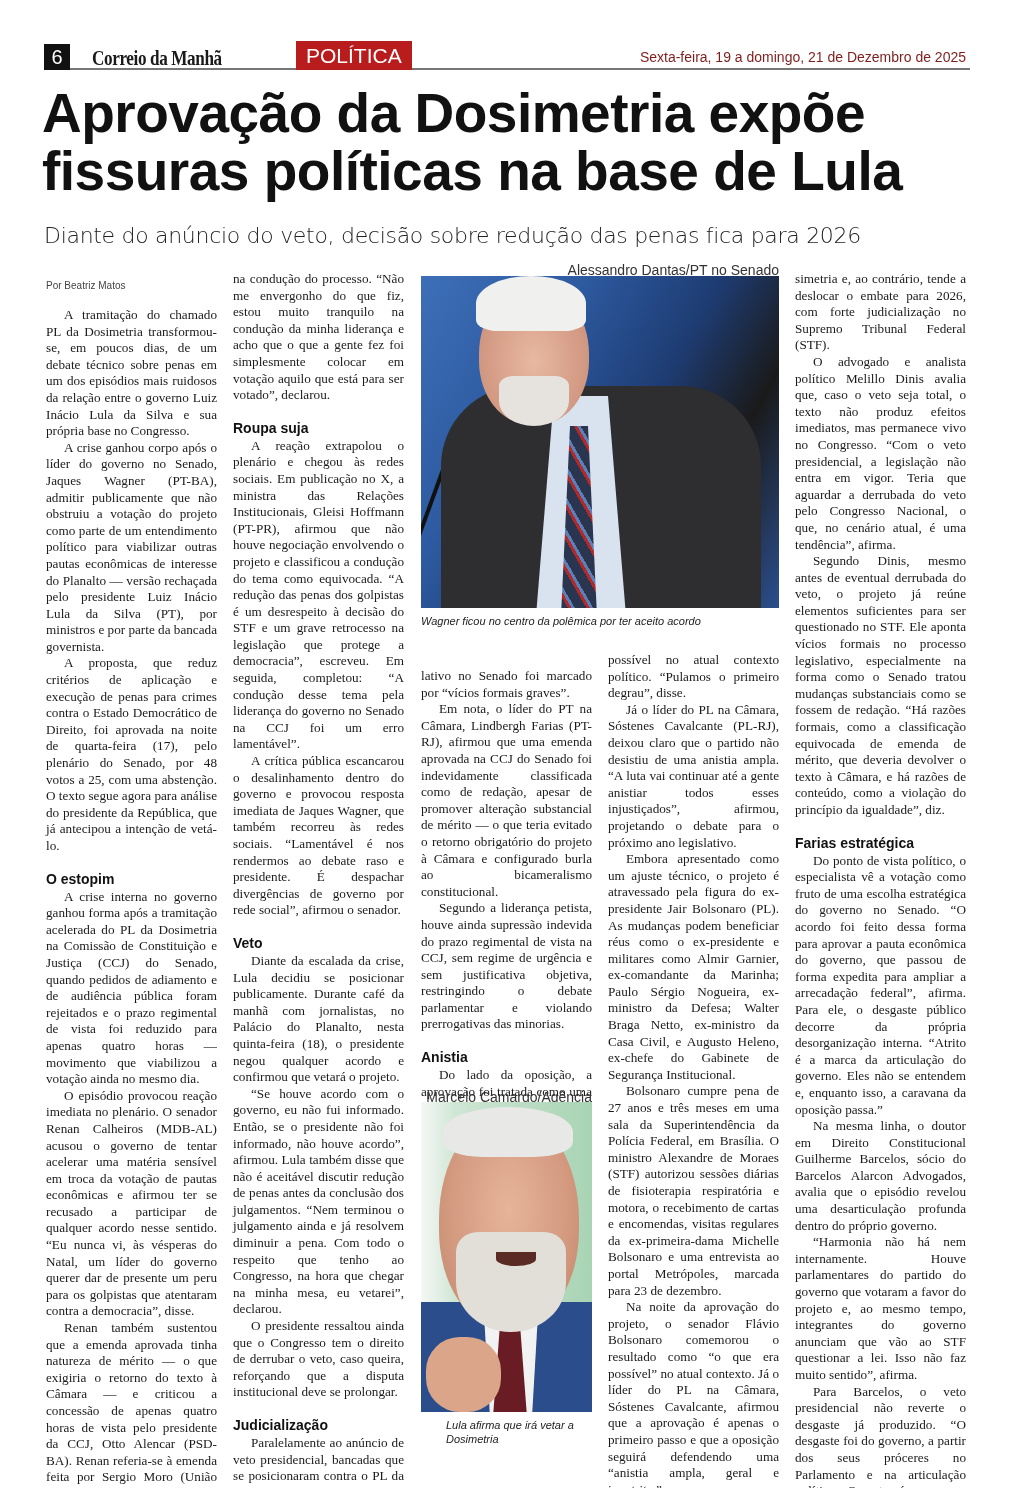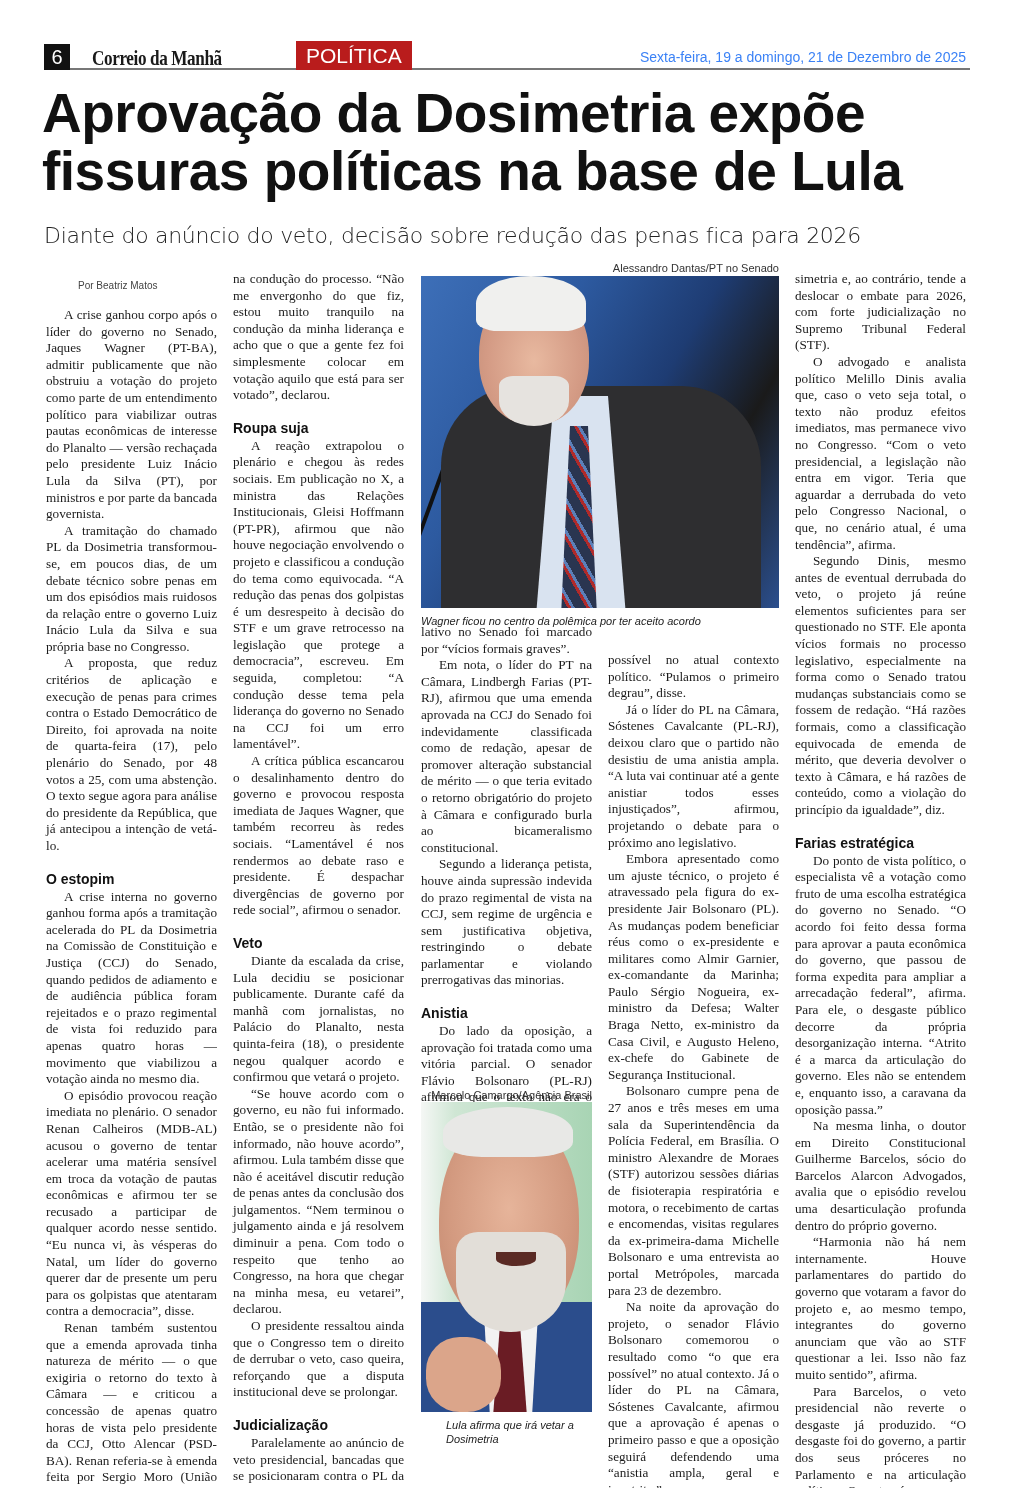--- a/index.html
+++ b/index.html
@@ -3,37 +3,37 @@
 <meta charset="utf-8">
 <style>
   * { box-sizing: border-box; margin: 0; padding: 0; }
   html, body { width: 1010px; height: 1488px; background: #fff; overflow: hidden; }
   body { position: relative; font-family: "Liberation Serif", serif; color: #1a1a1a; }
 
   .header { position: absolute; left: 44px; top: 44px; width: 926px; height: 26px; border-bottom: 2px solid #777; }
   .page-num { position: absolute; left: 0; top: 0; width: 26px; height: 26px; background: #111; color: #fff; font-family: "Liberation Sans", sans-serif; font-size: 20px; text-align: center; line-height: 26px; }
   .masthead { position: absolute; left: 48px; top: 1px; font-family: "Liberation Serif", serif; font-weight: bold; font-size: 22px; transform: scaleX(0.78); transform-origin: left; letter-spacing: -0.5px; white-space: nowrap; }
   .section { position: absolute; left: 252px; top: -3px; background: #b91c1c; color: #fff; font-family: "Liberation Sans", sans-serif; font-size: 21px; padding: 0 10px; height: 29px; line-height: 29px; }
-  .dateline { position: absolute; right: 4px; top: 5px; font-family: "Liberation Sans", sans-serif; font-size: 14px; color: #3b82f6; }
+  .dateline { position: absolute; right: 4px; top: 5px; font-family: "Liberation Sans", sans-serif; font-size: 14px; color: #7f1d1d; }
 
   .headline { position: absolute; left: 42px; top: 84px; width: 940px; font-family: "Liberation Sans", sans-serif; font-size: 55px; line-height: 58px; color: #111; letter-spacing: -0.5px; }
   .subhead { position: absolute; left: 44px; top: 223px; font-family: "DejaVu Sans", sans-serif; font-size: 22px; font-weight: 300; color: #222; letter-spacing: -0.3px; }
 
-  .byline { position: absolute; left: 46px; top: 280px; font-family: "Liberation Sans", sans-serif; font-size: 10px; color: #444; margin-left: 32px; }
+  .byline { position: absolute; left: 46px; top: 280px; font-family: "Liberation Sans", sans-serif; font-size: 10px; color: #444; }
 
   .col { position: absolute; font-size: 13.2px; line-height: 16.6px; text-align: justify; hyphens: auto; }
   .col p { text-indent: 18px; }
   .col h3 { font-family: "Liberation Sans", sans-serif; font-weight: bold; font-size: 14px; line-height: 16px; margin: 16px 0 2px 0; color: #111; }
   .col1 { left: 46px; top: 307px; width: 171px; }
   .col2 { left: 233px; top: 271px; width: 171px; }
-  .col3 { left: 421px; top: 624px; width: 171px; }
+  .col3 { left: 421px; top: 668px; width: 171px; }
   .col4 { left: 608px; top: 652px; width: 171px; }
   .col5 { left: 795px; top: 271px; width: 171px; }
 
-  .credit { position: absolute; font-family: "Liberation Sans", sans-serif; font-size: 11px; color: #333; text-align: right; }
+  .credit { position: absolute; font-family: "Liberation Sans", sans-serif; font-size: 14px; color: #333; text-align: right; }
   .credit1 { left: 421px; top: 262px; width: 358px; }
   .credit2 { left: 421px; top: 1089px; width: 171px; }
 
   .photo1 { position: absolute; left: 421px; top: 276px; width: 358px; height: 332px; overflow: hidden;
     background: linear-gradient(120deg, #3d6fb8 0%, #2d5aa0 30%, #1e3c73 55%, #1a1a1a 75%, #2b4f8e 100%); }
   .photo1 .suit { position: absolute; left: 20px; top: 110px; width: 320px; height: 240px; background: #2e2e30; border-radius: 80px 80px 0 0; }
   .photo1 .shirt { position: absolute; left: 115px; top: 120px; width: 90px; height: 220px; background: #d9e3f0; clip-path: polygon(20% 0, 80% 0, 100% 100%, 0 100%); }
   .photo1 .tie { position: absolute; left: 140px; top: 150px; width: 36px; height: 190px; background: repeating-linear-gradient(60deg, #2a3550 0 10px, #b02a2a 10px 13px, #5c7fb8 13px 16px); clip-path: polygon(25% 0, 75% 0, 100% 100%, 0 100%); }
   .photo1 .head { position: absolute; left: 58px; top: 8px; width: 110px; height: 140px; background: radial-gradient(ellipse at 50% 55%, #e8b9a0 0%, #d49b85 60%, #c08a74 100%); border-radius: 50% 50% 45% 45%; }
   .photo1 .hair { position: absolute; left: 55px; top: 0px; width: 110px; height: 55px; background: #f0f0ee; border-radius: 50% 50% 20% 20%; }
@@ -63,22 +63,22 @@
   <div class="masthead">Correio da Manhã</div>
   <div class="section">POLÍTICA</div>
   <div class="dateline">Sexta-feira, 19 a domingo, 21 de Dezembro de 2025</div>
 </div>
 
 <h1 class="headline">Aprovação da Dosimetria expõe fissuras políticas na base de Lula</h1>
 <div class="subhead">Diante do anúncio do veto, decisão sobre redução das penas fica para 2026</div>
 <div class="byline">Por Beatriz Matos</div>
 
 <div class="col col1">
+    <p>A tramitação do chamado PL da Dosimetria transformou-se, em poucos dias, de um debate técnico sobre penas em um dos episódios mais ruidosos da relação entre o governo Luiz Inácio Lula da Silva e sua própria base no Congresso.</p>
     <p>A crise ganhou corpo após o líder do governo no Senado, Jaques Wagner (PT-BA), admitir publicamente que não obstruiu a votação do projeto como parte de um entendimento político para viabilizar outras pautas econômicas de interesse do Planalto — versão rechaçada pelo presidente Luiz Inácio Lula da Silva (PT), por ministros e por parte da bancada governista.</p>
-    <p>A tramitação do chamado PL da Dosimetria transformou-se, em poucos dias, de um debate técnico sobre penas em um dos episódios mais ruidosos da relação entre o governo Luiz Inácio Lula da Silva e sua própria base no Congresso.</p>
     <p>A proposta, que reduz critérios de aplicação e execução de penas para crimes contra o Estado Democrático de Direito, foi aprovada na noite de quarta-feira (17), pelo plenário do Senado, por 48 votos a 25, com uma abstenção. O texto segue agora para análise do presidente da República, que já antecipou a intenção de vetá-lo.</p>
     <h3>O estopim</h3>
     <p>A crise interna no governo ganhou forma após a tramitação acelerada do PL da Dosimetria na Comissão de Constituição e Justiça (CCJ) do Senado, quando pedidos de adiamento e de audiência pública foram rejeitados e o prazo regimental de vista foi reduzido para apenas quatro horas — movimento que viabilizou a votação ainda no mesmo dia.</p>
     <p>O episódio provocou reação imediata no plenário. O senador Renan Calheiros (MDB-AL) acusou o governo de tentar acelerar uma matéria sensível em troca da votação de pautas econômicas e afirmou ter se recusado a participar de qualquer acordo nesse sentido. “Eu nunca vi, às vésperas do Natal, um líder do governo querer dar de presente um peru para os golpistas que atentaram contra a democracia”, disse.</p>
     <p>Renan também sustentou que a emenda aprovada tinha natureza de mérito — o que exigiria o retorno do texto à Câmara — e criticou a concessão de apenas quatro horas de vista pelo presidente da CCJ, Otto Alencar (PSD-BA). Renan referia-se à emenda feita por Sergio Moro (União Brasil-PR), que tratava de restringir qualquer benefício de redução de penas aos envolvidos nos atos antidemocráticos.</p>
   </div>
 <div class="col col2">
     <p style="text-indent: 0px;">na condução do processo. “Não me envergonho do que fiz, estou muito tranquilo na condução da minha liderança e acho que o que a gente fez foi simplesmente colocar em votação aquilo que está para ser votado”, declarou.</p>
     <h3>Roupa suja</h3>
     <p>A reação extrapolou o plenário e chegou às redes sociais. Em publicação no X, a ministra das Relações Institucionais, Gleisi Hoffmann (PT-PR), afirmou que não houve negociação envolvendo o projeto e classificou a condução do tema como equivocada. “A redução das penas dos golpistas é um desrespeito à decisão do STF e um grave retrocesso na legislação que protege a democracia”, escreveu. Em seguida, completou: “A condução desse tema pela liderança do governo no Senado na CCJ foi um erro lamentável”.</p>

